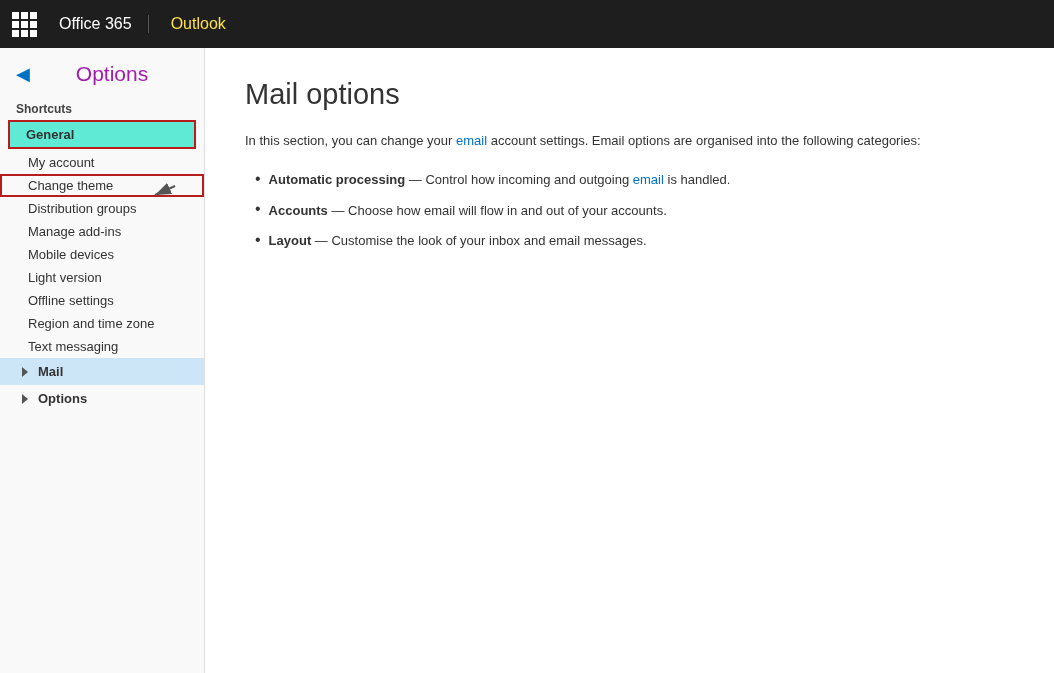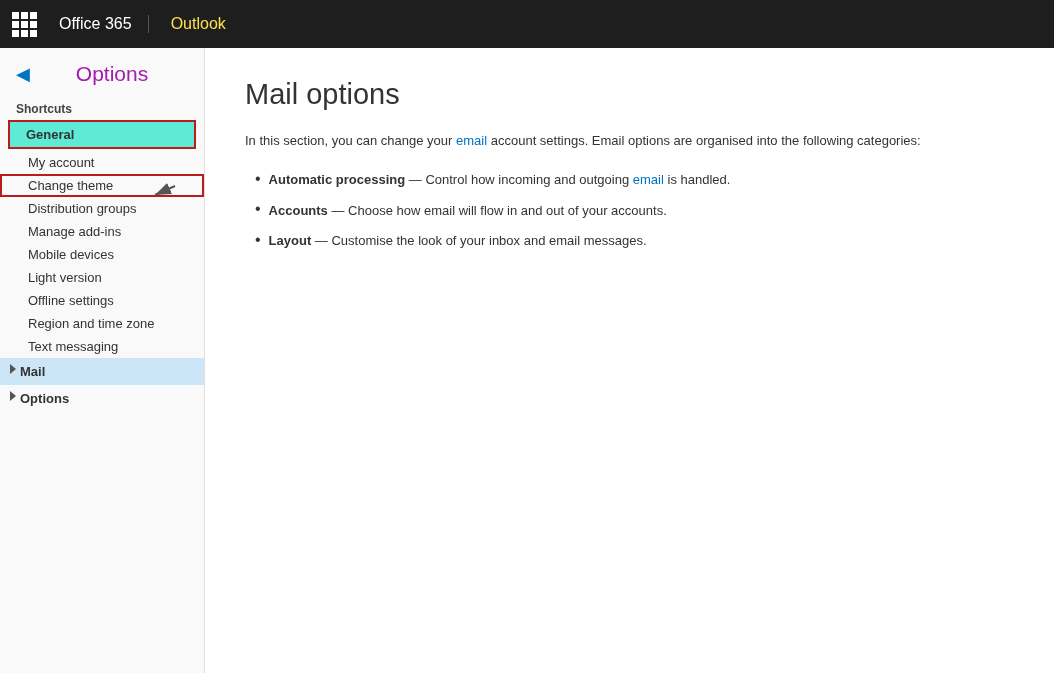--- a/index.html
+++ b/index.html
@@ -106,26 +106,27 @@
       display: block;
       padding: 4px 10px 4px 28px;
       cursor: pointer;
       color: #333;
       font-size: 13px;
       text-decoration: none;
     }
 
     .sidebar-nav-item {
       display: flex;
-      align-items: flex-start;
-      padding: 6px 10px 6px 10px;
+      align-items: center;
+      padding: 6px 10px 6px 22px;
       cursor: pointer;
       color: #333;
       font-size: 13px;
       font-weight: 600;
+      gap: 6px;
     }
     .sidebar-nav-item.selected {
       background: #cde6f7;
     }
     .chevron-right {
       display: inline-block;
       width: 0;
       height: 0;
       border-top: 5px solid transparent;
       border-bottom: 5px solid transparent;

